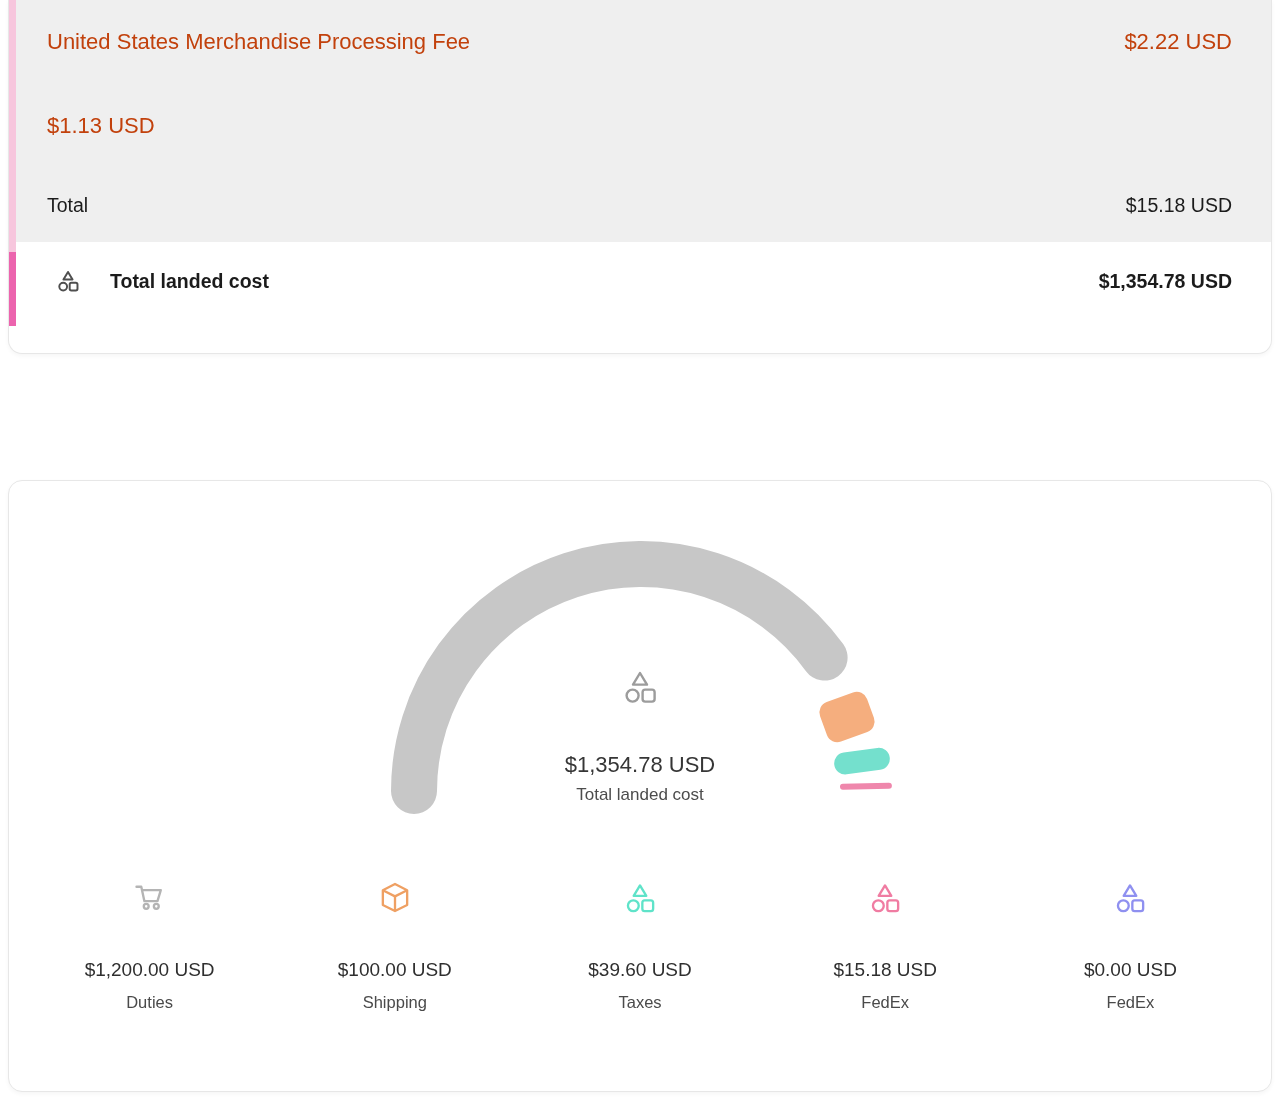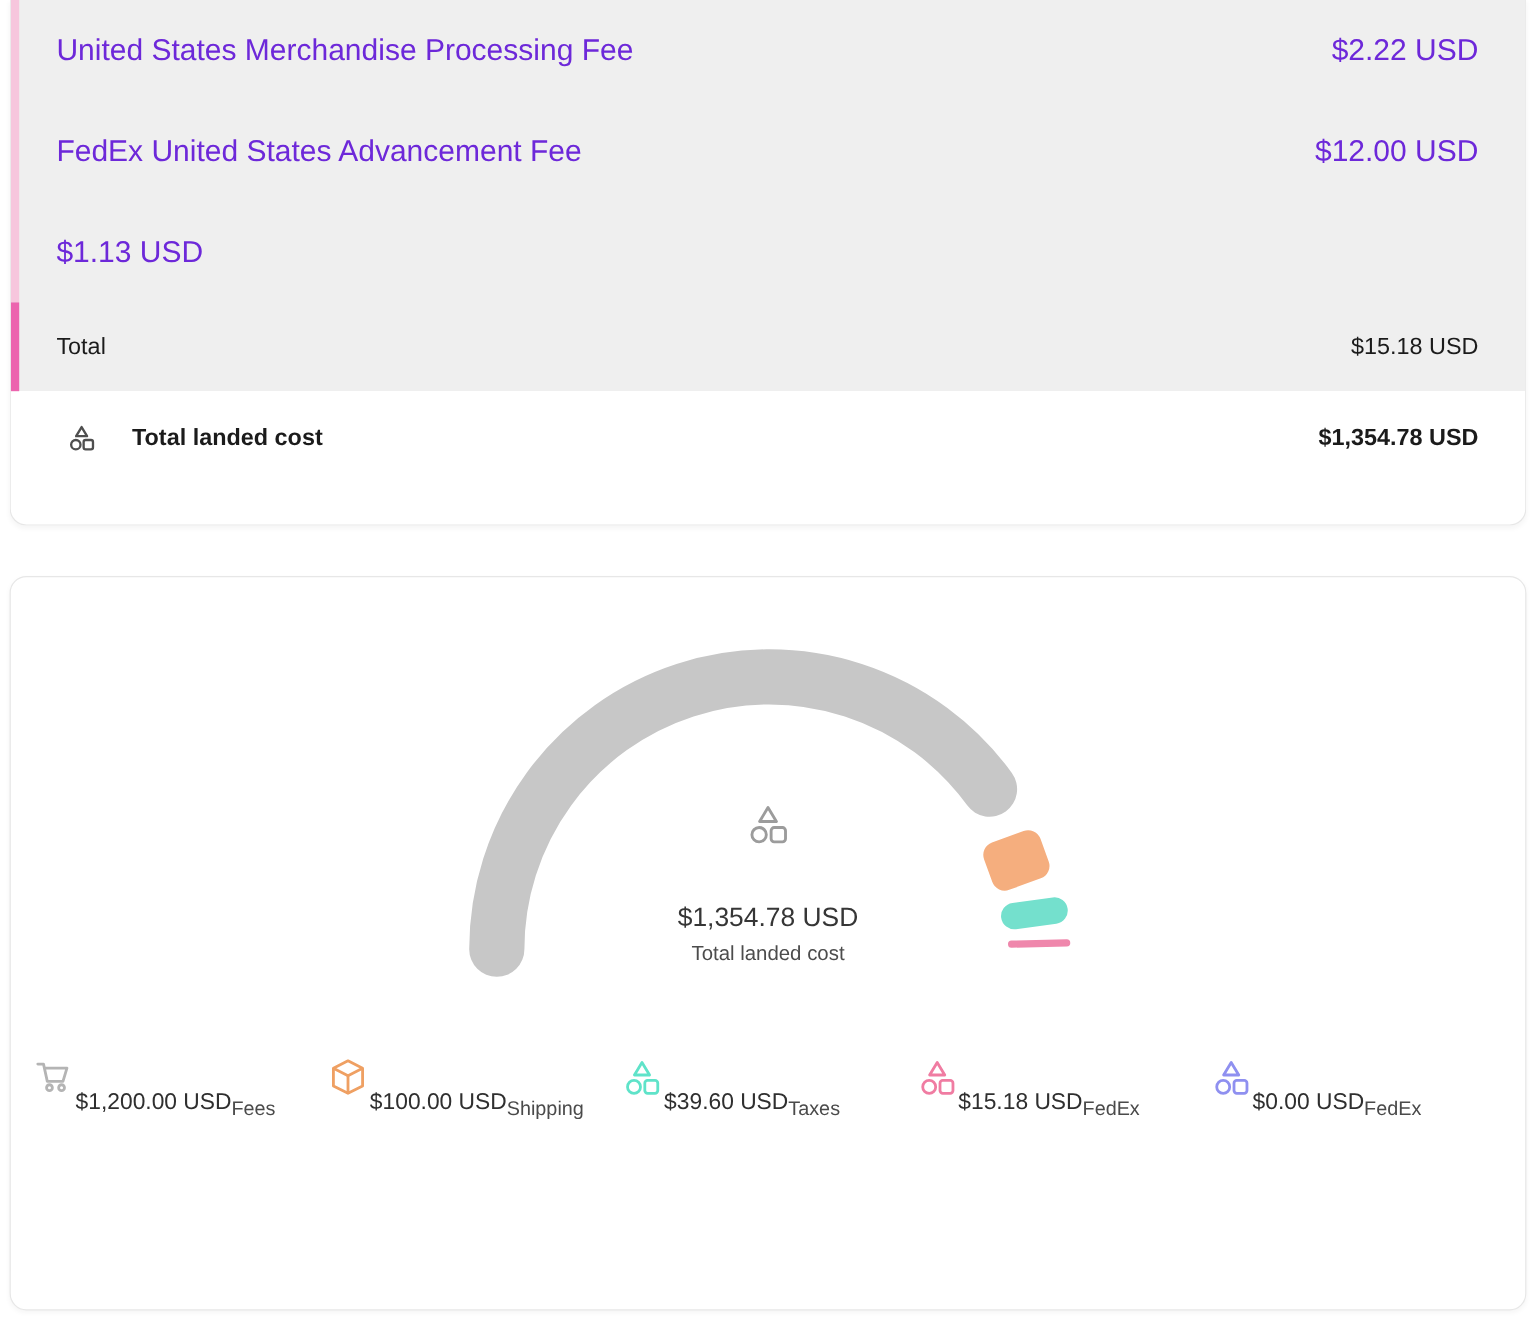--- a/index.html
+++ b/index.html
@@ -27,21 +27,21 @@
     padding-bottom: 33px;
   }
   .accent-strip { position: absolute; left: 0; top: 0; width: 7px; height: 326px; z-index: 2; }
   .strip-light  { height: 252px; background: #f7c6dd; }
   .strip-strong { height: 74px;  background: #ec64ae; }
   .fee-rows { background: #efefef; }
   .fee-row {
     height: 84px;
     display: flex; align-items: center; justify-content: space-between;
     padding: 0 39px 0 38px;
-    font-size: 25px; color: #6d28d9;
+    font-size: 22px; color: #c2410c;
   }
   .fee-row.total { height: 74px; font-weight: 400; font-size: 19.5px; color: #1b1b1b; }
   .landed-row {
     height: 78px;
     display: flex; align-items: center;
     padding: 0 39px 0 46px;
     background: #fff;
     font-size: 19.5px; font-weight: 700; color: #1b1b1b;
   }
   .landed-row .ic { stroke: #4f4f4f; }
@@ -60,21 +60,21 @@
     display: flex; flex-direction: column; align-items: center;
     text-align: center;
   }
   .gauge-center .ic { stroke: #9c9c9c; margin-bottom: 44px; }
   .gauge-value { font-size: 22px; line-height: 28px; color: #363636; }
   .gauge-caption { font-size: 17px; line-height: 24px; color: #4c4c4c; margin-top: 4px; }
   .stats {
     position: absolute; left: 18px; right: 18px; top: 399px;
     display: flex;
   }
-  .stat { flex: 1; display: flex; flex-direction: row; align-items: center; }
+  .stat { flex: 1; display: flex; flex-direction: column; align-items: center; }
   .stat .ic { margin-bottom: 42px; }
   .stat-value { font-size: 19px; line-height: 24px; color: #2f2f2f; }
   .stat-label { font-size: 16.5px; line-height: 20px; color: #4a4a4a; margin-top: 10px; }
   .hidden-defs { position: absolute; width: 0; height: 0; overflow: hidden; }
 </style>
 </head>
 <body>
 
 <svg class="hidden-defs" aria-hidden="true">
   <defs>
@@ -99,24 +99,20 @@
 <section class="card fees-card">
   <div class="accent-strip">
     <div class="strip-light"></div>
     <div class="strip-strong"></div>
   </div>
 
   <div class="fee-rows">
     <div class="fee-row">
       <span class="fee-label">United States Merchandise Processing Fee</span>
       <span class="fee-value">$2.22 USD</span>
-    </div>
-    <div class="fee-row">
-      <span class="fee-label">FedEx United States Advancement Fee</span>
-      <span class="fee-value">$12.00 USD</span>
     </div>
     <div class="fee-row">
       <span class="fee-value">$1.13 USD</span>
     </div>
     <div class="fee-row total">
       <span class="fee-label">Total</span>
       <span class="fee-value">$15.18 USD</span>
     </div>
   </div>
 
@@ -145,21 +141,21 @@
     <div class="gauge-value">$1,354.78 USD</div>
     <div class="gauge-caption">Total landed cost</div>
   </div>
 
   <div class="stats">
     <div class="stat">
       <svg class="ic" width="36" height="36" fill="none" stroke-width="2.6" stroke="#b4b4b4">
           <use href="#cart-sym"></use>
         </svg>
       <div class="stat-value">$1,200.00 USD</div>
-      <div class="stat-label">Fees</div>
+      <div class="stat-label">Duties</div>
     </div>
     <div class="stat">
       <svg class="ic" width="36" height="36" fill="none" stroke-width="2.6" stroke="#efa063">
           <use href="#package-sym"></use>
         </svg>
       <div class="stat-value">$100.00 USD</div>
       <div class="stat-label">Shipping</div>
     </div>
     <div class="stat">
       <svg class="ic" width="36" height="36" fill="none" stroke-width="2.6" stroke="#5fe3c9">

